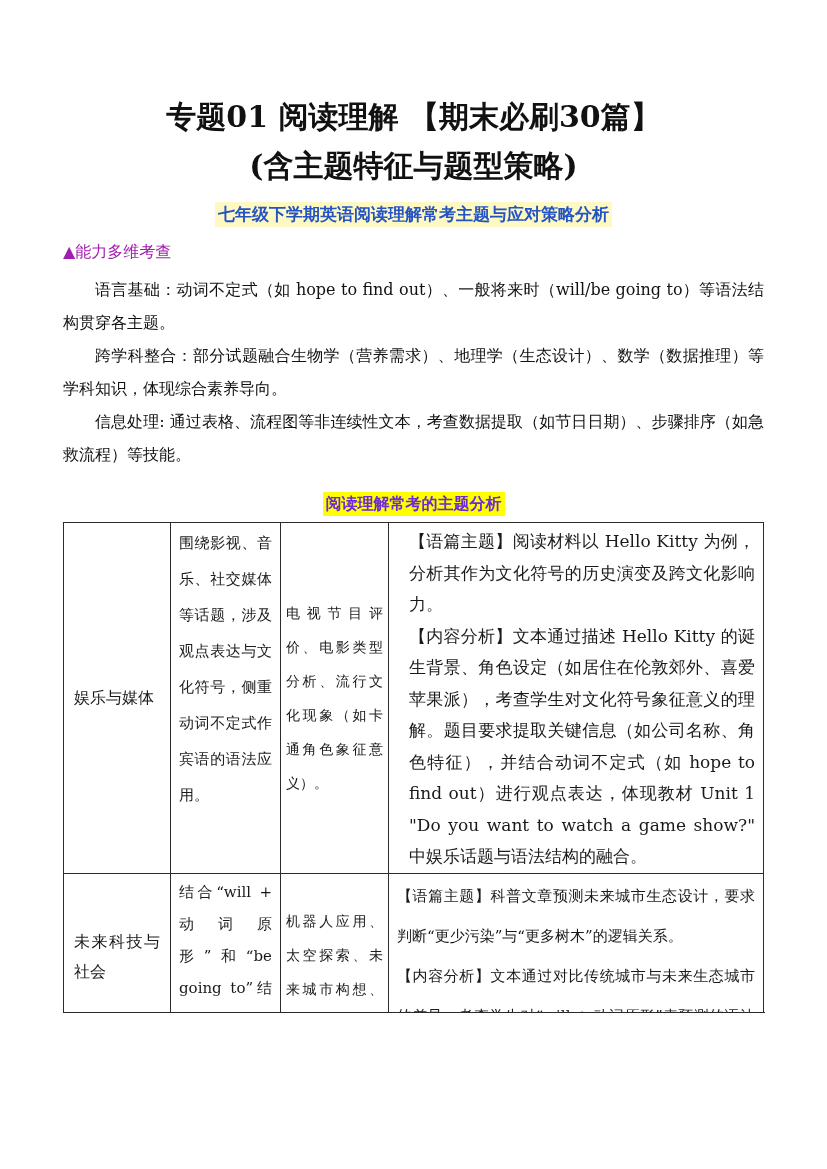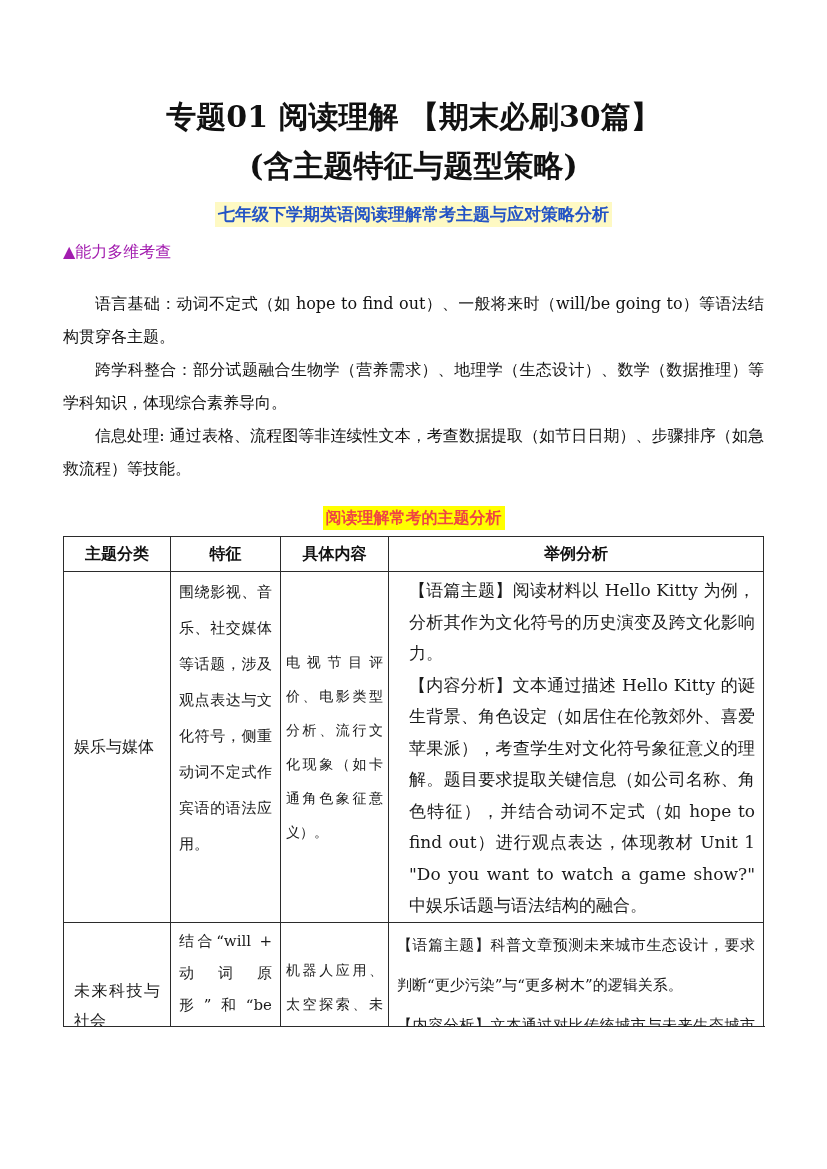--- a/index.html
+++ b/index.html
@@ -18,29 +18,29 @@
   .section-header { margin-top:36px; display:flex; align-items:center; height:24px; }
   .section-header .icon { width:24px; height:17px; margin-right:6px; flex:0 0 auto; }
   .section-label { font-size:18px; font-weight:bold; color:#5B9BD5;
     font-family:"DejaVu Sans","Liberation Sans",sans-serif; letter-spacing:1px; }
   .section-rule { height:1px; background:#C8CFDA; width:300px; margin-left:8px; }
 
   
   .hl-center { text-align:center; }
   .hl-blue { display:inline-block; background:#fef9c3; color:#2353C5;
     font-weight:bold; font-size:17px; line-height:25px; padding:0 3px; }
-  .hl-black { display:inline-block; background:#FFFF00; color:#ef4444;
+  .hl-black { display:inline-block; background:#FFFF00; color:#6d28d9;
     font-weight:bold; font-size:16px; line-height:24px; padding:0 3px; }
   .analysis-title { margin-top:12px; }
 
   .ability { margin-top:13px; font-size:16px; line-height:24px; color:#a21caf; }
 
   .para { font-size:16px; line-height:33px; text-indent:2em; margin:0;
     text-align:justify; color:#111; }
-  .para-group { margin-top:23px; }
+  .para-group { margin-top:9px; }
 
   .table-title-wrap { margin-top:21px; }
 
   
   .table-clip { margin-top:6px; position:relative; height:491px; overflow:hidden; width:702px; }
   table.themes { border-collapse:collapse; table-layout:fixed; width:701px; }
   table.themes col.c1 { width:107px; }
   table.themes col.c2 { width:110px; }
   table.themes col.c3 { width:108px; }
   table.themes col.c4 { width:375px; }
@@ -97,26 +97,20 @@
 
     <div class="table-clip">
       <table class="themes">
         <colgroup>
             <col class="c1">
             <col class="c2">
             <col class="c3">
             <col class="c4">
           </colgroup>
         <tbody>
-            <tr>
-          <th>主题分类</th>
-          <th>特征</th>
-          <th>具体内容</th>
-          <th>举例分析</th>
-        </tr>
         <tr class="row1">
           <td class="cat">娱乐与媒体</td>
           <td class="feat">围绕影视、音乐、社交媒体等话题，涉及观点表达与文化符号，侧重动词不定式作宾语的语法应用。</td>
           <td class="cont">电视节目评价、电影类型分析、流行文化现象（如卡通角色象征意义）。</td>
           <td class="expl">
             <p>【语篇主题】阅读材料以 Hello Kitty 为例，分析其作为文化符号的历史演变及跨文化影响力。</p>
             <p>【内容分析】文本通过描述 Hello Kitty 的诞生背景、角色设定（如居住在伦敦郊外、喜爱苹果派），考查学生对文化符号象征意义的理解。题目要求提取关键信息（如公司名称、角色特征），并结合动词不定式（如 hope to find out）进行观点表达，体现教材 Unit 1 "Do you want to watch a game show?" 中娱乐话题与语法结构的融合。</p>
           </td>
         </tr>
         <tr class="row2">

